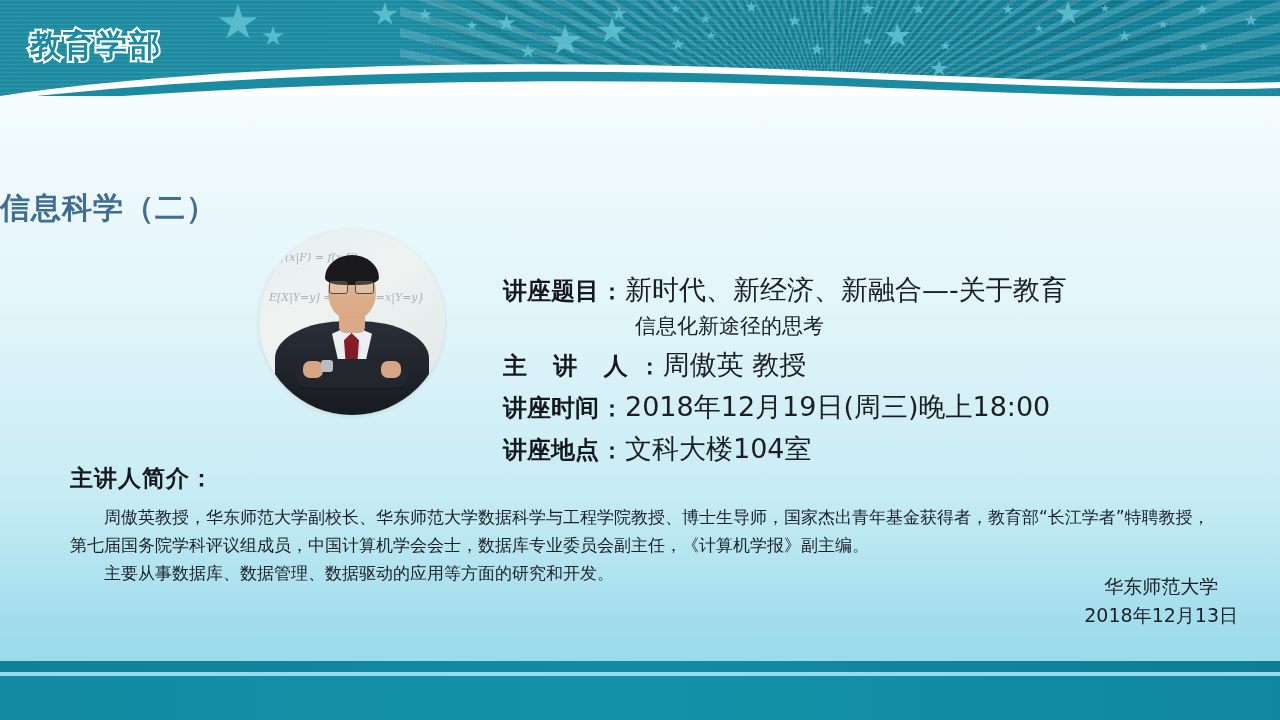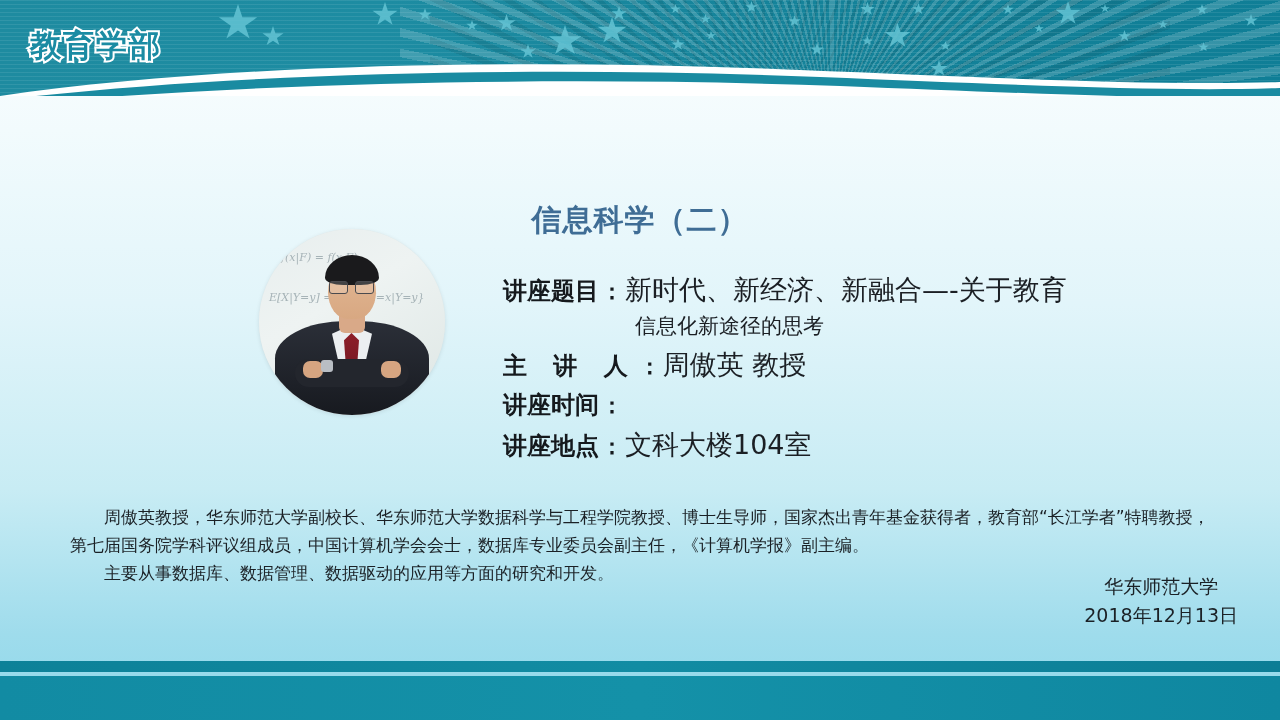--- a/index.html
+++ b/index.html
@@ -109,26 +109,24 @@
     -webkit-background-clip: text;
     background-clip: text;
     -webkit-text-fill-color: transparent;
     text-shadow: 0 1px 1px rgba(255,255,255,.5);
     white-space: nowrap;
   }
   .title-sub {
     position: absolute;
     left: 0; top: 188px;
     width: 1280px;
-    text-align: center;
     font-size: 30px;
     font-weight: bold;
     letter-spacing: 1px;
     color: #3f6d95;
-    margin-top: 12px;
   }
 
   
   .portrait {
     position: absolute;
     left: 259px; top: 229px;
     width: 186px; height: 186px;
     border-radius: 50%;
     overflow: hidden;
     background: #dfe7e6;
@@ -394,30 +392,32 @@
 
     <div class="info-row">
       <span class="info-label spaced">主 讲 人</span>
       <span class="info-colon">：</span>
       <span class="info-value">周傲英 教授</span>
     </div>
 
     <div class="info-row">
       <span class="info-label">讲座时间</span>
       <span class="info-colon">：</span>
+      <span class="info-value">2018年12月19日(周三)晚上18:00</span>
     </div>
 
     <div class="info-row">
       <span class="info-label">讲座地点</span>
       <span class="info-colon">：</span>
       <span class="info-value">文科大楼104室</span>
     </div>
 
   </div>
 
+  <div class="bio-heading">主讲人简介：</div>
   <div class="bio-body">
     <p class="bio-p">周傲英教授，华东师范大学副校长、华东师范大学数据科学与工程学院教授、博士生导师，国家杰出青年基金获得者，教育部“长江学者”特聘教授，第七届国务院学科评议组成员，中国计算机学会会士，数据库专业委员会副主任，《计算机学报》副主编。</p>
     <p class="bio-p">主要从事数据库、数据管理、数据驱动的应用等方面的研究和开发。</p>
   </div>
 
   <div class="sig">
     <div>华东师范大学</div>
     <div>2018年12月13日</div>
   </div>
 

